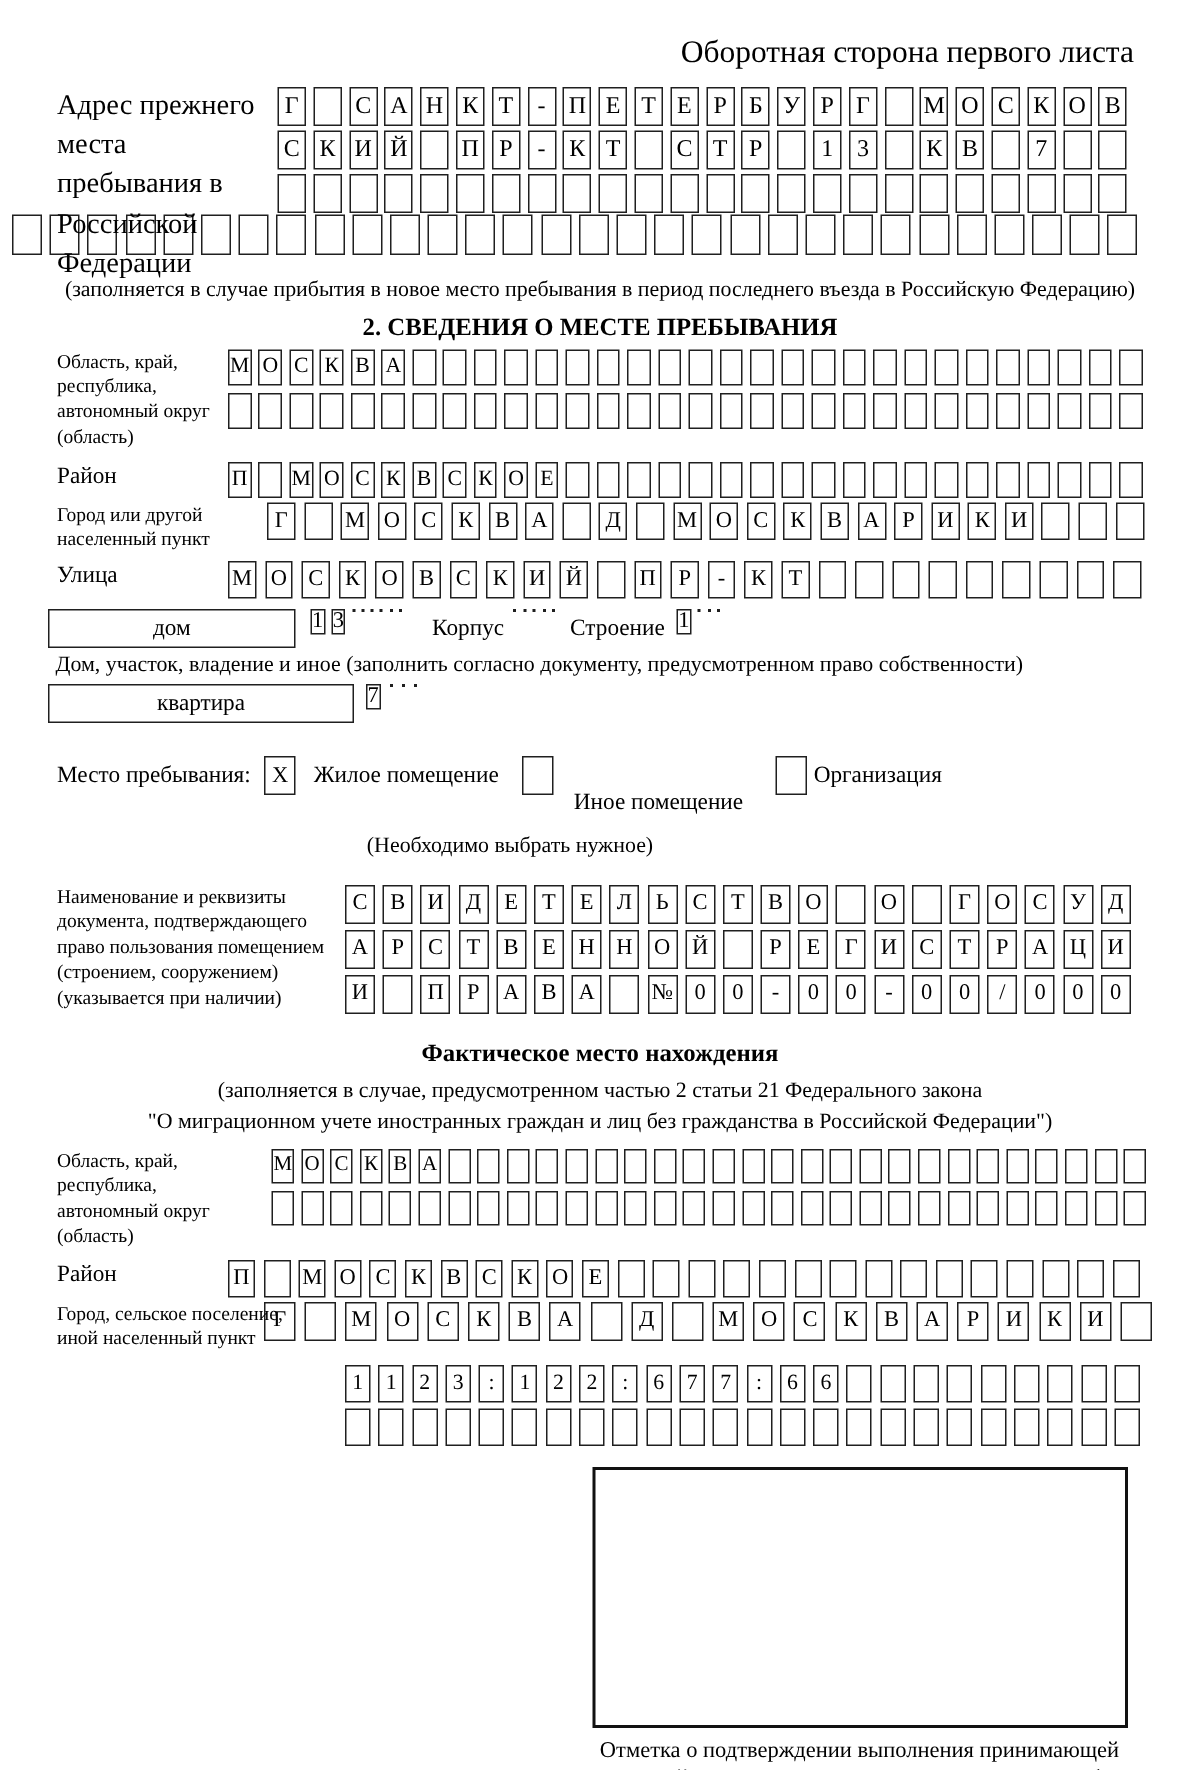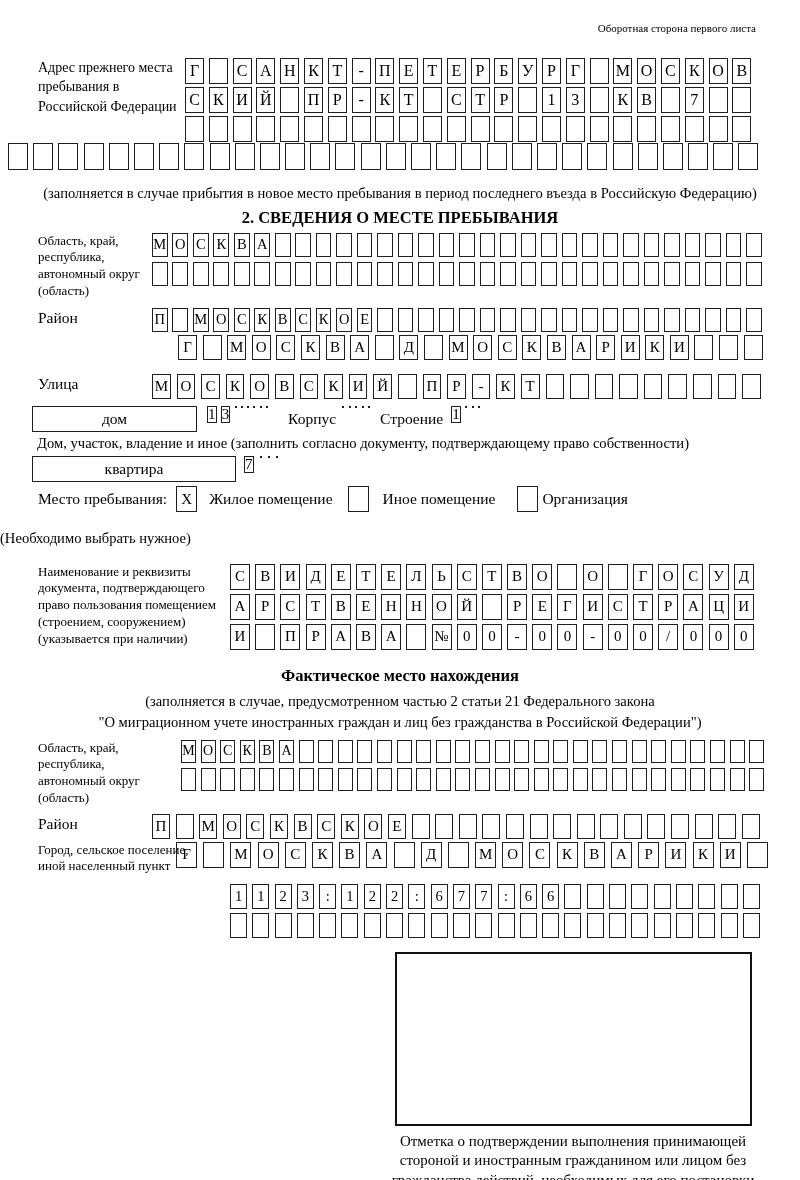--- a/index.html
+++ b/index.html
@@ -1,18 +1,18 @@
 <!DOCTYPE html>
 <html><head>
 <meta charset="utf-8">
 <style>
   html,body{margin:0;padding:0;background:#fff;}
   .page{position:relative;width:800px;height:1180px;background:#fff;color:#000;
         font-family:"Liberation Serif","DejaVu Serif",serif;overflow:hidden;}
-  .hdr{padding:22px 44px 0 0;text-align:right;font-size:11px;height:18px;}
+  .hdr{padding:22px 44px 0 0;text-align:right;font-size:21px;height:18px;}
   
   .cells{display:flex;align-items:flex-start;}
   .cell{box-sizing:border-box;flex:none;border:1.7px solid #1f1f1f;background:#fff;
         display:flex;align-items:center;justify-content:center;font-size:15px;line-height:1;}
   .r-top{gap:4.8px;margin-left:185px;}   .r-top .cell{width:19px;height:26px;font-size:16px;}
   .rowgap{margin-bottom:3px;}
   .r-full{gap:5.2px;margin-left:8px;margin-top:1px;} .r-full .cell{width:20px;height:27px;}
   .r-reg{gap:4.9px;margin-left:152px;}   .r-reg .cell{width:15.6px;height:24px;font-size:14.5px;}
   .r-dist{gap:4.9px;margin-left:152px;}  .r-dist .cell{width:15.6px;height:24px;font-size:14.5px;}
   .r-city{gap:5.6px;margin-left:178px;}  .r-city .cell{width:19px;height:25px;}
@@ -37,21 +37,21 @@
   .stamp-note{width:380px;margin-left:383px;text-align:center;font-size:15px;line-height:1.3;margin-top:6px;}
 </style>
 </head>
 <body>
 
 <div class="page">
 
   <div class="hdr">Оборотная сторона первого листа</div>
 
   <div class="frow" style="margin-top:18px;">
-    <div class="lbl" style="width:140px;font-size:14px;line-height:1.38;">Адрес прежнего места пребывания в Российской Федерации</div>
+    <div class="lbl" style="width:140px;font-size:19px;line-height:1.38;">Адрес прежнего места пребывания в Российской Федерации</div>
     <div class="cells r-top rowgap">
         <span class="cell">Г</span>
         <span class="cell"></span>
         <span class="cell">С</span>
         <span class="cell">А</span>
         <span class="cell">Н</span>
         <span class="cell">К</span>
         <span class="cell">Т</span>
         <span class="cell">-</span>
         <span class="cell">П</span>
@@ -258,20 +258,21 @@
         <span class="cell"></span>
         <span class="cell"></span>
         <span class="cell"></span>
         <span class="cell"></span>
         <span class="cell"></span>
         <span class="cell"></span>
       </div>
   </div>
 
   <div class="frow" style="margin-top:3px;">
+    <div class="lbl" style="width:130px;">Город или другой населенный пункт</div>
     <div class="cells r-city">
         <span class="cell">Г</span>
         <span class="cell"></span>
         <span class="cell">М</span>
         <span class="cell">О</span>
         <span class="cell">С</span>
         <span class="cell">К</span>
         <span class="cell">В</span>
         <span class="cell">А</span>
         <span class="cell"></span>
@@ -345,42 +346,42 @@
         <span class="cell"></span>
       </div>
     <div class="inline-lbl" style="margin-left:10px;margin-right:8px;">Строение</div>
     <div class="cells" style="gap:4.5px;">
         <span class="cell">1</span>
         <span class="cell"></span>
         <span class="cell"></span>
         <span class="cell"></span>
       </div>
   </div>
-  <div class="caption" style="margin-top:3px;margin-left:37px;">Дом, участок, владение и иное (заполнить согласно документу, подтверждающему право собственности)</div>
+  <div class="caption" style="margin-top:3px;margin-left:37px;">Дом, участок, владение и иное (заполнить согласно документу, предусмотренном право собственности)</div>
 
   <div class="hrow" style="margin-top:4px;margin-left:32px;">
     <div class="wbox" style="width:204px;">квартира</div>
     <div class="cells" style="gap:6px;margin-left:8px;">
         <span class="cell">7</span>
         <span class="cell"></span>
         <span class="cell"></span>
         <span class="cell"></span>
       </div>
   </div>
 
   <div class="hrow" style="margin-top:4px;margin-left:38px;align-items:center;">
     <div class="inline-lbl">Место пребывания:</div>
     <span class="cell" style="width:21px;height:26px;margin-left:9px;">X</span>
     <div class="inline-lbl" style="margin-left:12px;">Жилое помещение</div>
     <span class="cell" style="width:21px;height:26px;margin-left:15px;"></span>
-    <div class="inline-lbl" style="margin-left:14px;">Иное помещение</div>
+    <div class="inline-lbl" style="margin-left:14px;margin-top:36px;">Иное помещение</div>
     <span class="cell" style="width:21px;height:26px;margin-left:22px;"></span>
     <div class="inline-lbl" style="margin-left:4px;">Организация</div>
   </div>
-  <div class="caption" style="margin-top:18px;width:680px;">(Необходимо выбрать нужное)</div>
+  <div class="caption" style="margin-top:8px;width:680px;text-align:center;">(Необходимо выбрать нужное)</div>
 
   <div class="frow" style="margin-top:16px;">
     <div class="lbl" style="width:190px;">Наименование и реквизиты документа, подтверждающего право пользования помещением (строением, сооружением) (указывается при наличии)</div>
     <div class="cells r-doc" style="margin-bottom:4px;">
         <span class="cell">С</span>
         <span class="cell">В</span>
         <span class="cell">И</span>
         <span class="cell">Д</span>
         <span class="cell">Е</span>
         <span class="cell">Т</span>

